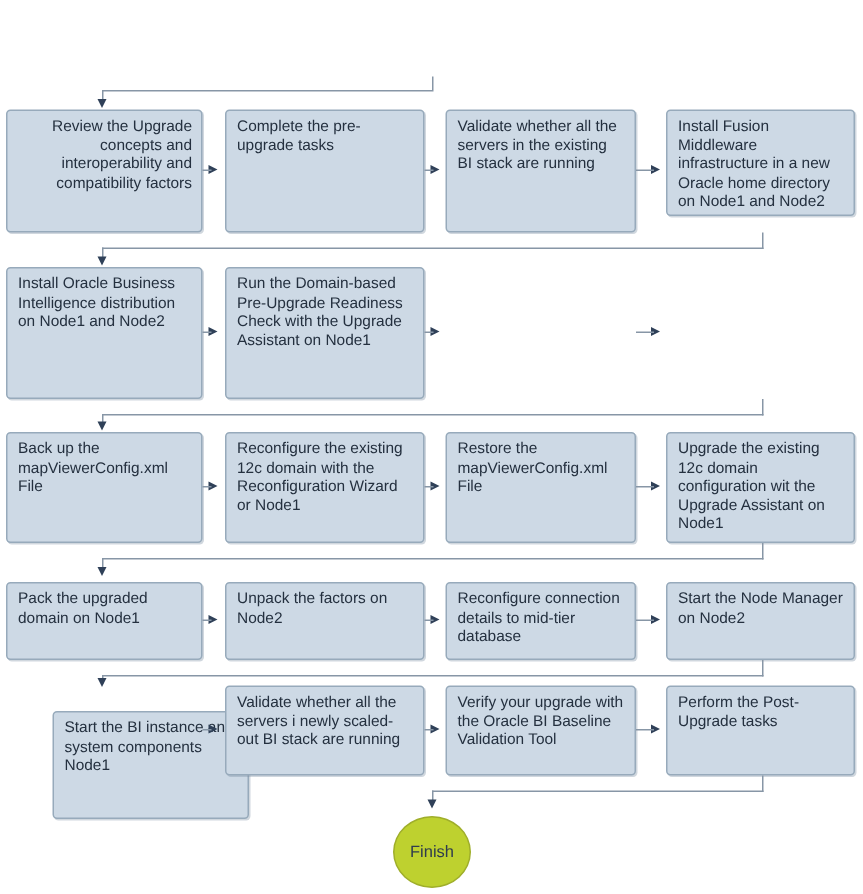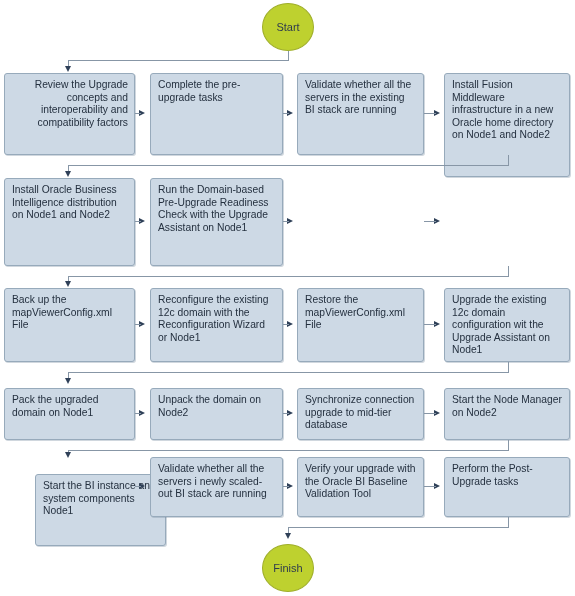--- a/index.html
+++ b/index.html
@@ -51,23 +51,20 @@
     border-left:3.5px solid transparent;
     border-right:3.5px solid transparent;
     border-top:6px solid #2f4058;
   }
 </style>
 </head>
 <body>
 
 <div id="canvas">
 
-  <div class="terminator" style="left:262px;top:3px;width:52px;height:48px;">
-    <span>Start</span>
-  </div>
 
   <div class="vline" style="left:288px;top:51px;height:9px;"></div>
   <div class="hline" style="left:68px;top:60px;width:221px;"></div>
   <div class="vline" style="left:68px;top:60px;height:7px;"></div>
   <div class="arrow-d" style="left:65px;top:66px;"></div>
 
   <div class="node" style="left:4px;top:73px;width:131px;height:82px;text-align:right;">
     <span>Review the Upgrade concepts and interoperability and compatibility factors</span>
   </div>
   <div class="arrow-r" style="left:139px;top:110px;"></div>
@@ -78,21 +75,21 @@
   </div>
   <div class="arrow-r" style="left:287px;top:110px;"></div>
   <div class="hline" style="left:283px;top:113px;width:6px;"></div>
 
   <div class="node" style="left:297px;top:73px;width:127px;height:82px;">
     <span>Validate whether all the servers in the existing BI stack are running</span>
   </div>
   <div class="arrow-r" style="left:434px;top:110px;"></div>
   <div class="hline" style="left:424px;top:113px;width:12px;"></div>
 
-  <div class="node" style="left:444px;top:73px;width:126px;height:104px;">
+  <div class="node" style="left:444px;top:73px;width:126px;height:71px;">
     <span>Install Fusion Middleware infrastructure in a new Oracle home directory on Node1 and Node2</span>
   </div>
 
   <div class="vline" style="left:508px;top:155px;height:11px;"></div>
   <div class="hline" style="left:68px;top:165px;width:441px;"></div>
   <div class="vline" style="left:68px;top:165px;height:7px;"></div>
   <div class="arrow-d" style="left:65px;top:171px;"></div>
 
   <div class="node" style="left:4px;top:178px;width:131px;height:88px;">
     <span>Install Oracle Business Intelligence distribution on Node1 and Node2</span>
@@ -142,27 +139,27 @@
   <div class="vline" style="left:68px;top:372px;height:7px;"></div>
   <div class="arrow-d" style="left:65px;top:378px;"></div>
 
   <div class="node" style="left:4px;top:388px;width:131px;height:52px;">
     <span>Pack the upgraded domain on Node1</span>
   </div>
   <div class="arrow-r" style="left:139px;top:410px;"></div>
   <div class="hline" style="left:135px;top:413px;width:6px;"></div>
 
   <div class="node" style="left:150px;top:388px;width:133px;height:52px;">
-    <span>Unpack the domain on Node2</span>
+    <span>Unpack the factors on Node2</span>
   </div>
   <div class="arrow-r" style="left:287px;top:410px;"></div>
   <div class="hline" style="left:283px;top:413px;width:6px;"></div>
 
   <div class="node" style="left:297px;top:388px;width:127px;height:52px;">
-    <span>Synchronize connection upgrade to mid-tier database</span>
+    <span>Reconfigure connection details to mid-tier database</span>
   </div>
   <div class="arrow-r" style="left:434px;top:410px;"></div>
   <div class="hline" style="left:424px;top:413px;width:12px;"></div>
 
   <div class="node" style="left:444px;top:388px;width:126px;height:52px;">
     <span>Start the Node Manager on Node2</span>
   </div>
 
   <div class="vline" style="left:508px;top:440px;height:11px;"></div>
   <div class="hline" style="left:68px;top:450px;width:441px;"></div>

